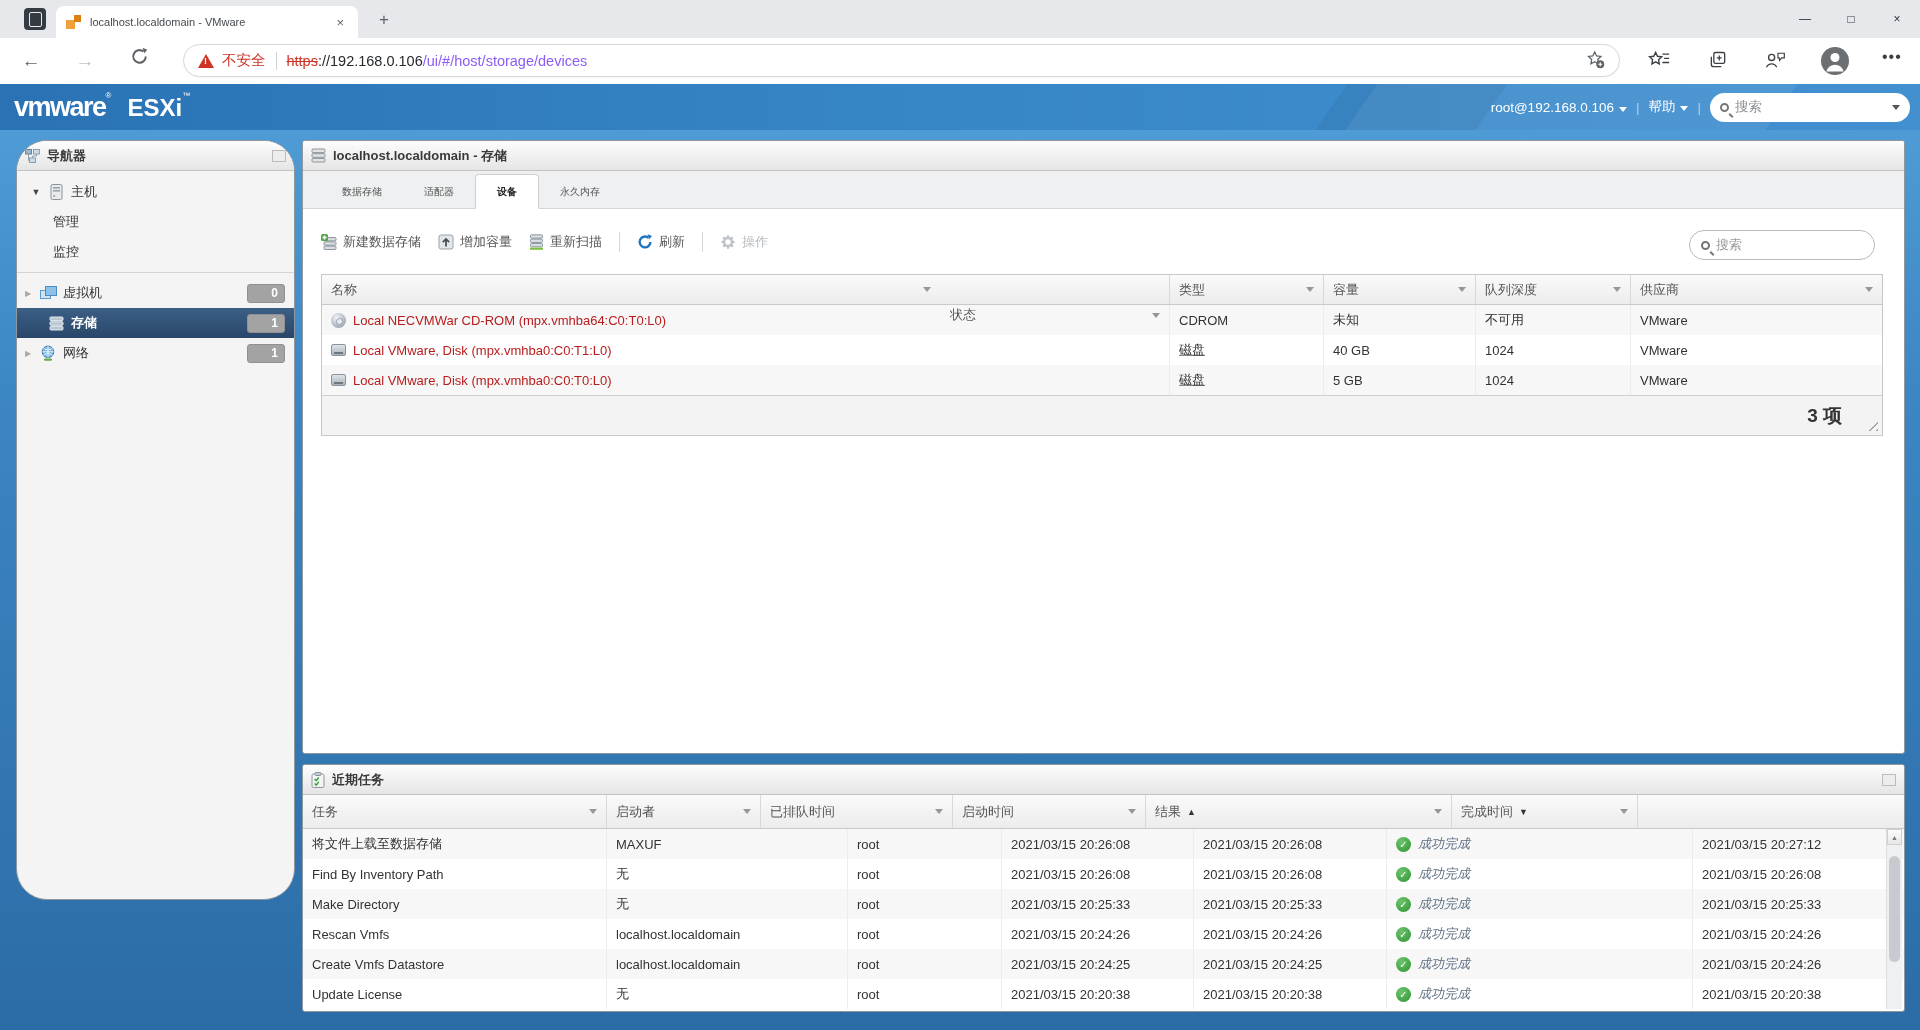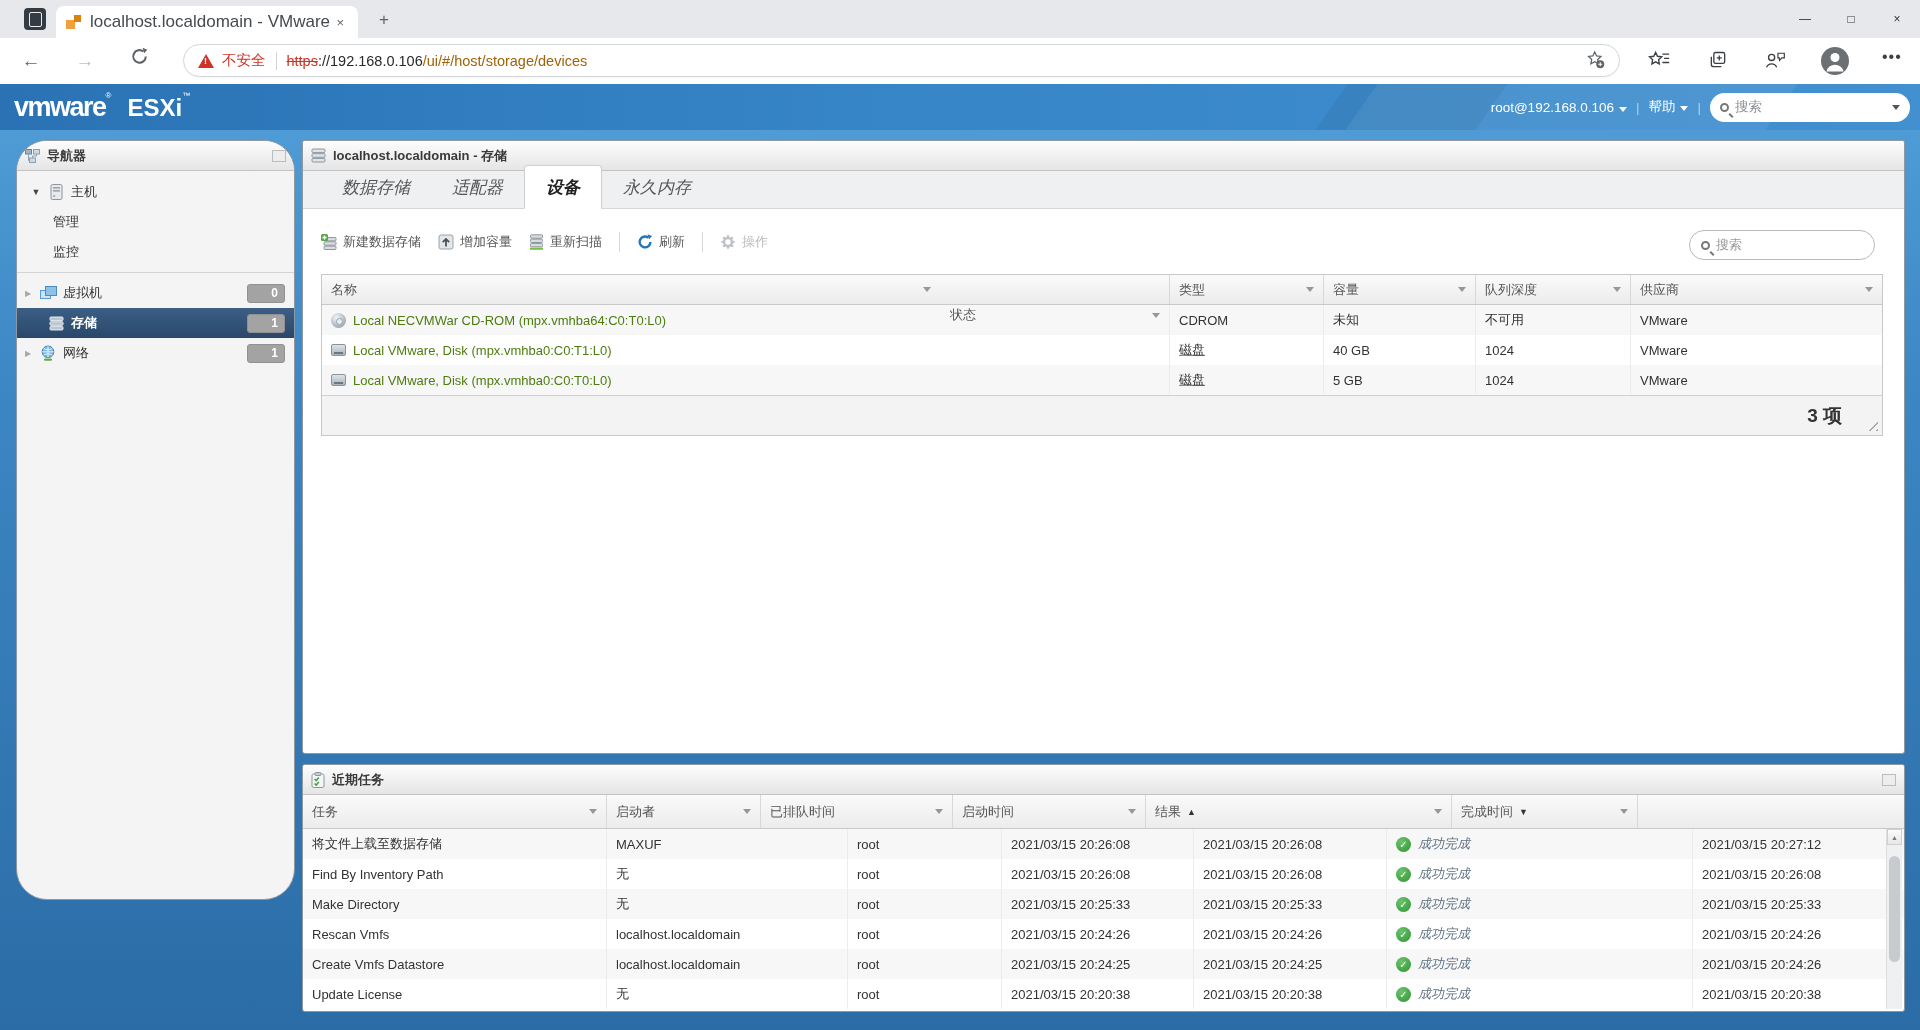--- a/index.html
+++ b/index.html
@@ -7,37 +7,37 @@
   .screen { position:relative; width:1920px; height:1030px; background:#e9ebee; overflow:hidden; }
 
   
   .tabstrip { position:absolute; top:0; left:0; width:1920px; height:38px; background:#e6e8eb; }
   .app-ico { position:absolute; left:24px; top:8px; width:22px; height:22px; background:#343b42; border-radius:4px; }
   .app-ico::after { content:""; position:absolute; left:5px; top:4px; width:11px; height:13px; border:1.5px solid #e8eaec; border-radius:2px; }
   .tab { position:absolute; left:56px; top:6px; width:302px; height:32px; background:#fff; border-radius:8px 8px 0 0; display:flex; align-items:center; padding:0 10px; }
   .fav { position:relative; width:16px; height:16px; flex:none; }
   .fav::before { content:""; position:absolute; left:0; top:6px; width:9px; height:9px; background:#f0a13a; }
   .fav::after { content:""; position:absolute; left:8px; top:1px; width:7px; height:7px; background:#d9820f; }
-  .tab-title { margin-left:8px; font-size:17px; color:#454a4f; white-space:nowrap; overflow:hidden; flex:1; }
+  .tab-title { margin-left:8px; font-size:11px; color:#454a4f; white-space:nowrap; overflow:hidden; flex:1; }
   .tab-close { font-size:13px; color:#5f6368; padding:0 4px; flex:none; }
   .newtab { position:absolute; left:372px; top:8px; width:24px; height:24px; text-align:center; line-height:23px; font-size:17px; color:#5f6368; }
   .winctl { position:absolute; right:0; top:0; height:38px; display:flex; }
   .winbtn { width:46px; height:38px; display:flex; align-items:center; justify-content:center; font-size:12px; color:#33383d; }
 
   .btoolbar { position:absolute; top:38px; left:0; width:1920px; height:46px; background:#fff; }
   .navbtn { position:absolute; top:11px; width:26px; height:24px; font-size:19px; color:#5f6368; text-align:center; line-height:24px; }
   .navbtn.disabled { color:#bdc1c6; }
   .addressbar { position:absolute; left:183px; top:6px; width:1437px; height:33px; background:#fff; border:1px solid #d4d7da; border-radius:17px; display:flex; align-items:center; padding:0 14px; font-size:14.5px; box-shadow:0 1px 2px rgba(0,0,0,.04); }
   .warn-tri { position:relative; width:0; height:0; border-left:8px solid transparent; border-right:8px solid transparent; border-bottom:14px solid #cf3326; flex:none; }
   .warn-tri i { position:absolute; left:-2px; top:2px; font-style:normal; color:#fff; font-size:9px; font-weight:bold; }
   .sec-label { color:#cf3326; margin:0 10px 0 8px; }
   .addr-div { width:1px; height:18px; background:#d0d3d6; margin-right:10px; }
   .scheme { color:#cf3326; text-decoration:line-through; }
   .host { color:#26292c; }
-  .path { color:#a16207; }
+  .path { color:#8b5cf6; }
   .star-add { margin-left:auto; }
   .tb-ico { position:absolute; top:12px; }
   .avatar { position:absolute; top:8px; }
   .more-dots { position:absolute; top:10px; font-size:16px; color:#3c4043; letter-spacing:1px; }
 
   
   .esxi-hdr { position:absolute; top:84px; left:0; width:1920px; height:46px; background:linear-gradient(90deg,#2a72b4 0%,#3685c7 45%,#4290d0 100%); overflow:hidden; }
   .esxi-hdr .deco1 { position:absolute; right:140px; top:-30px; width:420px; height:110px; background:rgba(255,255,255,.07); transform:skewX(-35deg); }
   .esxi-hdr .deco2 { position:absolute; right:430px; top:-30px; width:160px; height:110px; background:rgba(0,0,0,.05); transform:skewX(-35deg); }
   .logo { position:absolute; left:14px; top:7px; color:#fff; }
@@ -67,39 +67,39 @@
   .ticon { width:18px; margin-left:4px; display:flex; justify-content:center; flex:none; }
   .tlabel { margin-left:6px; }
   .trow.child { padding-left:30px; }
   .tree-div { border-top:1px solid #d4d4d4; margin:5px 0; }
   .trow.sel { background:linear-gradient(#3c5f86,#29476a); color:#fff; font-weight:bold; }
   .badge { margin-left:auto; margin-right:9px; min-width:38px; height:19px; background:#a3a3a3; border:1px solid #919191; border-radius:3px; color:#fff; font-size:12px; font-weight:bold; display:flex; align-items:center; justify-content:flex-end; padding:0 6px; }
 
   
   .main-panel { left:302px; top:10px; width:1603px; height:614px; }
   .tabs-row { height:38px; background:#eef0f1; border-bottom:1px solid #d6d6d6; display:flex; align-items:flex-end; padding-left:18px; }
-  .mtab { padding:10px 21px 9px; font-size:17px; color:#555;font-style:italic; }
+  .mtab { padding:10px 21px 9px; font-size:10px; color:#555; }
   .mtab.active { background:#fff; border:1px solid #cfcfcf; border-bottom:1px solid #fff; border-radius:4px 4px 0 0; color:#222; font-weight:bold; margin-bottom:-1px; }
   .dev-toolbar { position:absolute; left:18px; top:86px; height:30px; display:flex; align-items:center; gap:17px; font-size:13px; color:#555; }
   .tool-item { display:flex; align-items:center; gap:6px; }
   .tool-item.disabled { color:#b7bbbf; }
   .tool-sep { width:1px; height:20px; background:#d8d8d8; }
   .dev-search { position:absolute; right:29px; top:89px; width:186px; height:30px; border:1px solid #b9b9b9; border-radius:15px; background:#fff; display:flex; align-items:center; padding:0 11px; color:#999; font-size:13px; }
 
   .dev-table { position:absolute; left:18px; top:133px; width:1562px; border:1px solid #c8c8c8; }
   .thead { display:flex; height:30px; background:linear-gradient(#fafafa,#ececec); border-bottom:1px solid #c9c9c9; font-size:13px; color:#555; }
   .th { display:flex; align-items:center; padding:0 9px; border-left:1px solid #d8d8d8; }
   .th:first-child { border-left:none; }
   .chev-g { width:0; height:0; border-left:4px solid transparent; border-right:4px solid transparent; border-top:5px solid #979797; margin-left:auto; }
   .tr { display:flex; height:30px; font-size:13px; color:#333; background:#fff; }
   .tr.alt { background:#f7f7f7; }
   .td { display:flex; align-items:center; gap:7px; padding:0 9px; border-left:1px solid #ececec; white-space:nowrap; overflow:hidden; }
   .td:first-child { border-left:none; }
   .dc0{width:618px;} .dc1{width:229px;margin-top:40px;} .dc2{width:154px;} .dc3{width:152px;} .dc4{width:155px;} .dc5{width:252px;}
-  .link { color:#4d7c0f; }
+  .link { color:#b91c1c; }
   .u { text-decoration:underline; text-decoration-color:#8a8a8a; }
   .ok { width:15px; height:15px; border-radius:50%; background:radial-gradient(circle at 35% 30%,#6cc36c,#2e9332); color:#fff; font-size:10px; font-weight:bold; display:flex; align-items:center; justify-content:center; flex:none; }
   .cd { width:15px; height:15px; border-radius:50%; background:radial-gradient(circle at 38% 32%,#f2f5f7,#aeb8c2 60%,#87929d); position:relative; flex:none; }
   .cd::after { content:""; position:absolute; left:5px; top:5px; width:5px; height:5px; border-radius:50%; background:#e8ecef; border:1px solid #98a2ac; }
   .hd { width:15px; height:12px; border-radius:2px; border:1px solid #8a939b; background:linear-gradient(#dfe4e8,#aab4bd); position:relative; flex:none; }
   .hd::after { content:""; position:absolute; left:2px; right:2px; bottom:1px; height:2px; background:#6d7780; }
   .dev-footer { height:40px; background:#f3f3f3; border-top:1px solid #d0d0d0; display:flex; align-items:center; justify-content:flex-end; padding-right:40px; font-size:19px; font-weight:bold; color:#333; position:relative; }
   .grip { position:absolute; right:4px; bottom:4px; width:13px; height:13px; background:repeating-linear-gradient(-45deg,#a8a8a8 0 1.5px,transparent 1.5px 5px); clip-path:polygon(100% 0,100% 100%,0 100%); }
 
   

